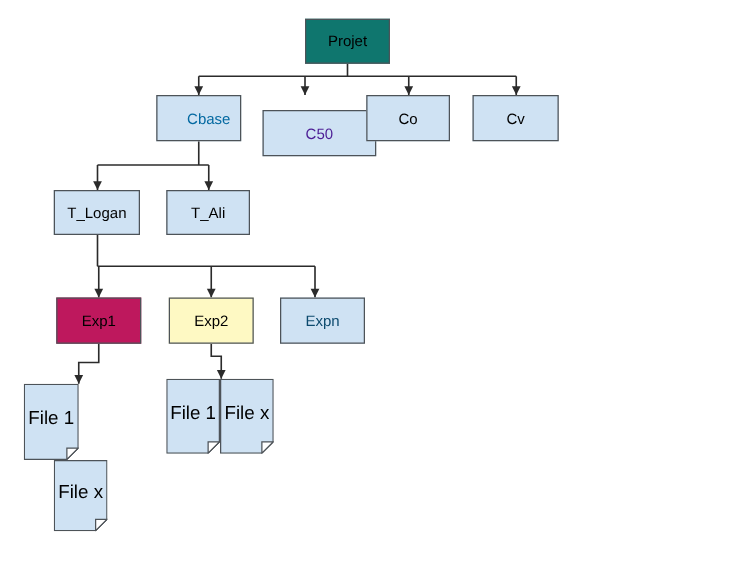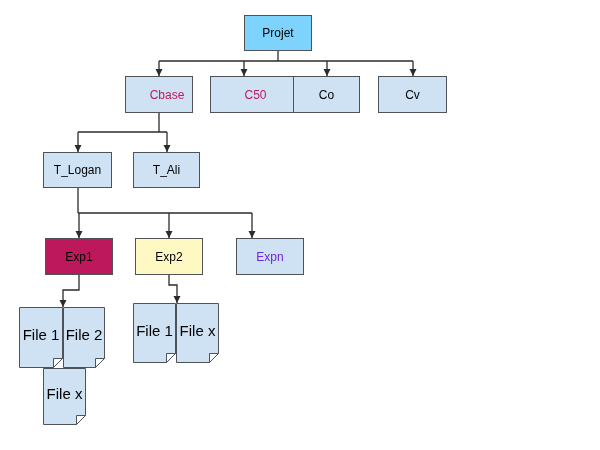--- a/index.html
+++ b/index.html
@@ -68,43 +68,36 @@
       <path d="M 75.5 231 L 82.5 231 L 79 238 Z" fill="#2b2b2b"></path>
       <polyline points="169,213 169,238" fill="none" stroke="#2b2b2b" stroke-width="1.3"></polyline>
       <path d="M 165.5 231 L 172.5 231 L 169 238 Z" fill="#2b2b2b"></path>
       <polyline points="252,213 252,238" fill="none" stroke="#2b2b2b" stroke-width="1.3"></polyline>
       <path d="M 248.5 231 L 255.5 231 L 252 238 Z" fill="#2b2b2b"></path>
       <polyline points="79,275 79,290 63,290 63,307" fill="none" stroke="#2b2b2b" stroke-width="1.3"></polyline>
       <path d="M 59.5 300 L 66.5 300 L 63 307 Z" fill="#2b2b2b"></path>
       <polyline points="169,275 169,285 177,285 177,303" fill="none" stroke="#2b2b2b" stroke-width="1.3"></polyline>
       <path d="M 173.5 296 L 180.5 296 L 177 303 Z" fill="#2b2b2b"></path>
     </svg>
-    <div class="node" style="left: 244px; top: 15px; width: 68px; height: 36px; background: #7dd3fc; border: 1px solid rgb(77, 83, 88); color: rgb(0, 0, 0);">Projet</div>
-    <div class="node" style="left: 125px; top: 76px; width: 68px; height: 37px; background: rgb(207, 226, 243); border: 1px solid rgb(77, 83, 88); color: #be185d; padding-left: 16px;">Cbase</div>
-    <div class="node" style="left: 210px; top: 76px; width: 91px; height: 37px; background: rgb(207, 226, 243); border: 1px solid rgb(77, 83, 88); color: #be185d;">C50</div>
+    <div class="node" style="left: 244px; top: 15px; width: 68px; height: 36px; background: #0f766e; border: 1px solid rgb(77, 83, 88); color: rgb(0, 0, 0);">Projet</div>
+    <div class="node" style="left: 125px; top: 76px; width: 68px; height: 37px; background: rgb(207, 226, 243); border: 1px solid rgb(77, 83, 88); color: #0369a1; padding-left: 16px;">Cbase</div>
+    <div class="node" style="left: 210px; top: 88px; width: 91px; height: 37px; background: rgb(207, 226, 243); border: 1px solid rgb(77, 83, 88); color: #4c1d95;">C50</div>
     <div class="node" style="left: 293px; top: 76px; width: 67px; height: 37px; background: rgb(207, 226, 243); border: 1px solid rgb(77, 83, 88); color: rgb(0, 0, 0);">Co</div>
     <div class="node" style="left: 378px; top: 76px; width: 69px; height: 37px; background: rgb(207, 226, 243); border: 1px solid rgb(77, 83, 88); color: rgb(0, 0, 0);">Cv</div>
     <div class="node" style="left: 43px; top: 152px; width: 69px; height: 36px; background: rgb(207, 226, 243); border: 1px solid rgb(77, 83, 88); color: rgb(0, 0, 0);">T_Logan</div>
     <div class="node" style="left: 133px; top: 152px; width: 67px; height: 36px; background: rgb(207, 226, 243); border: 1px solid rgb(77, 83, 88); color: rgb(0, 0, 0);">T_Ali</div>
     <div class="node" style="left: 45px; top: 238px; width: 68px; height: 37px; background: #be185d; border: 1px solid rgb(77, 83, 88); color: rgb(0, 0, 0);">Exp1</div>
     <div class="node" style="left: 135px; top: 238px; width: 68px; height: 37px; background: #fef9c3; border: 1px solid rgb(77, 83, 88); color: rgb(0, 0, 0);">Exp2</div>
-    <div class="node" style="left: 236px; top: 238px; width: 68px; height: 37px; background: rgb(207, 226, 243); border: 1px solid rgb(77, 83, 88); color: #6d28d9;">Expn</div>
+    <div class="node" style="left: 224px; top: 238px; width: 68px; height: 37px; background: rgb(207, 226, 243); border: 1px solid rgb(77, 83, 88); color: #0c4a6e;">Expn</div>
     <div class="doc" style="left: 19px; top: 307px; width: 44px; height: 61px;">
       <svg width="44" height="61">
         <path d="M 0.5 0.5 L 43.5 0.5 L 43.5 51.5 L 34.5 60.5 L 0.5 60.5 Z" fill="#cfe2f3" stroke="#4d5358" stroke-width="1"></path>
         <path d="M 34.5 60.5 L 34.5 51.5 L 43.5 51.5 Z" fill="#ffffff" stroke="#4d5358" stroke-width="1"></path>
       </svg>
       <div class="doc-label" style="color: rgb(0, 0, 0);">File 1</div>
-    </div>
-    <div class="doc" style="left: 63px; top: 307px; width: 42px; height: 61px;">
-      <svg width="42" height="61">
-        <path d="M 0.5 0.5 L 41.5 0.5 L 41.5 51.5 L 32.5 60.5 L 0.5 60.5 Z" fill="#cfe2f3" stroke="#4d5358" stroke-width="1"></path>
-        <path d="M 32.5 60.5 L 32.5 51.5 L 41.5 51.5 Z" fill="#ffffff" stroke="#4d5358" stroke-width="1"></path>
-      </svg>
-      <div class="doc-label" style="color: rgb(0, 0, 0);">File 2</div>
     </div>
     <div class="doc" style="left: 43px; top: 368px; width: 43px; height: 57px;">
       <svg width="43" height="57">
         <path d="M 0.5 0.5 L 42.5 0.5 L 42.5 47.5 L 33.5 56.5 L 0.5 56.5 Z" fill="#cfe2f3" stroke="#4d5358" stroke-width="1"></path>
         <path d="M 33.5 56.5 L 33.5 47.5 L 42.5 47.5 Z" fill="#ffffff" stroke="#4d5358" stroke-width="1"></path>
       </svg>
       <div class="doc-label" style="color: rgb(0, 0, 0);">File x</div>
     </div>
     <div class="doc" style="left: 133px; top: 303px; width: 43px; height: 60px;">
       <svg width="43" height="60">

